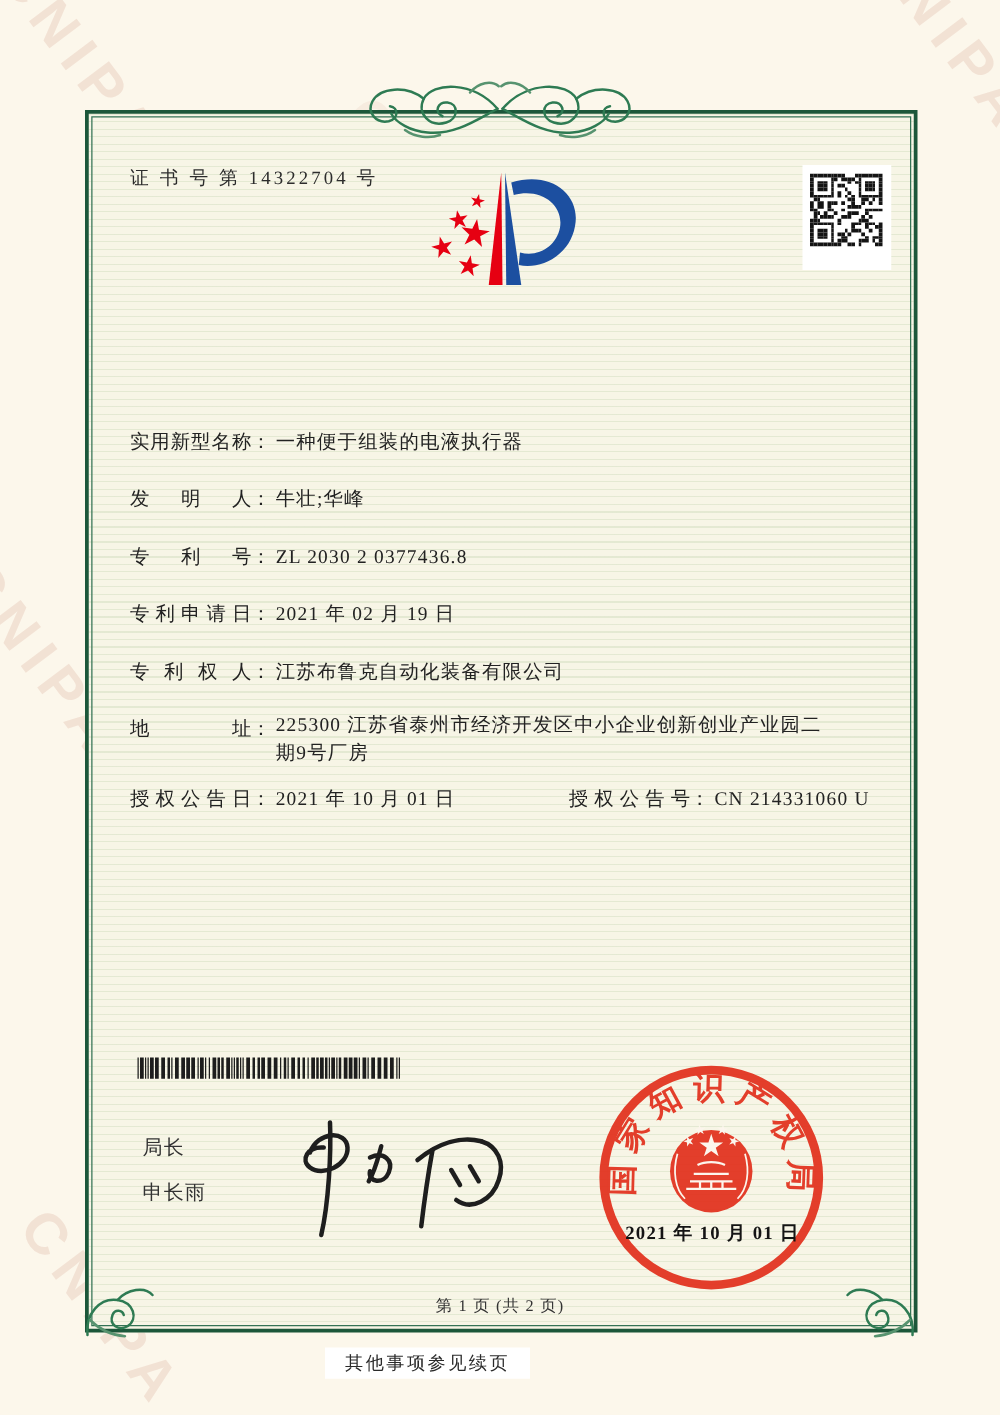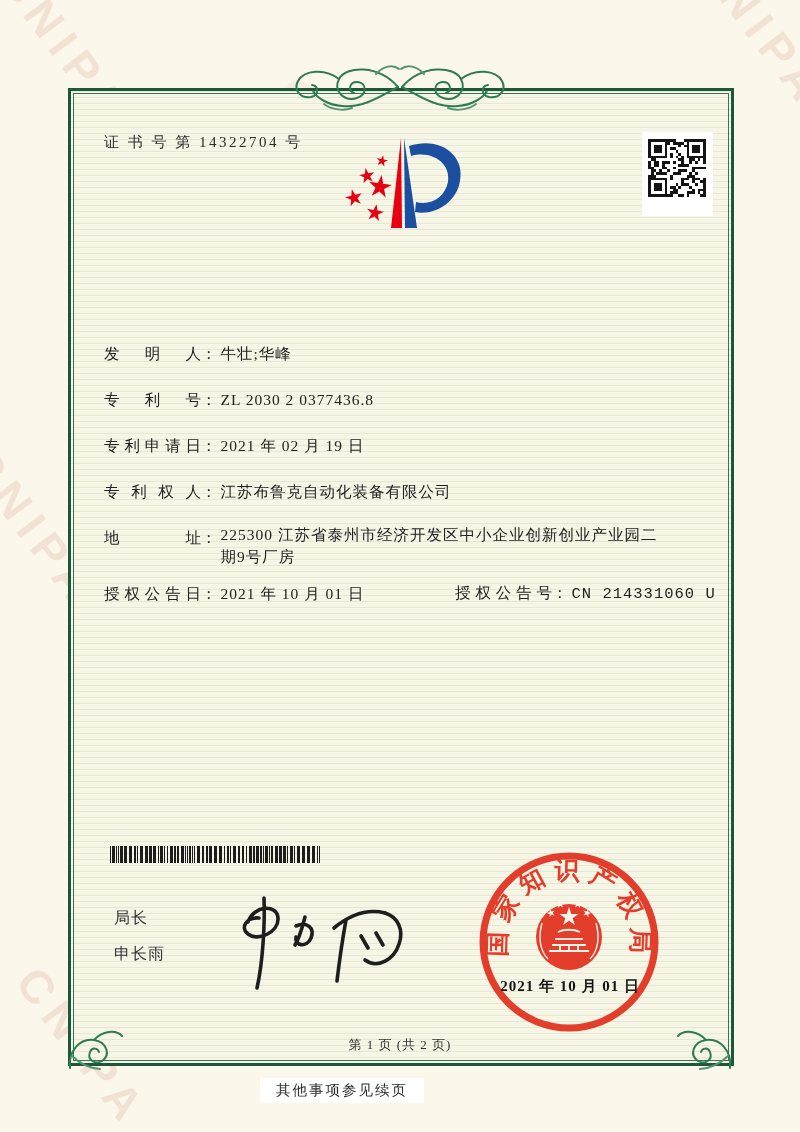--- a/index.html
+++ b/index.html
@@ -48,21 +48,21 @@
   .fields{position:absolute;left:104px;top:340px;width:560px;z-index:3;color:#222;}
   .frow{font-size:15.5px;line-height:28px;margin-bottom:18px;white-space:nowrap;}
   .flabel{display:inline-block;width:97px;text-align:justify;text-align-last:justify;
           vertical-align:top;}
   .fcolon{display:inline-block;vertical-align:top;margin-right:4px;}
   .fvalue{display:inline-block;vertical-align:top;letter-spacing:1px;white-space:normal;
           max-width:440px;}
   .addr{margin-bottom:12px;}
   .addr .fvalue{line-height:22px;}
   .grant{position:relative;}
-  .grant .pair2{position:absolute;left:351px;top:0;font-family:Liberation Mono, monospace;}
+  .grant .pair2{position:absolute;left:351px;top:0;}
 
   
   .body-text{position:absolute;left:96px;top:660px;width:612px;z-index:3;color:#2a2a2a;}
   .body-text p{margin:0;font-size:15px;line-height:25.5px;text-align:justify;
                text-indent:2em;letter-spacing:.5px;}
 
   
   .barcode{position:absolute;left:110px;top:846px;width:212px;height:17px;z-index:3;
            font-size:0;white-space:nowrap;}
   .bar{display:inline-block;height:100%;}
@@ -590,20 +590,23 @@
         <div class="qm"></div>
         <div class="qm"></div>
         <div class="qm"></div>
         <div class="qm on"></div>
         <div class="qm on"></div>
       </div>
   </div>
 
 
   <div class="fields">
+    <div class="frow">
+      <span class="flabel">实用新型名称</span><span class="fcolon">：</span><span class="fvalue">一种便于组装的电液执行器</span>
+    </div>
     <div class="frow">
       <span class="flabel">发明人</span><span class="fcolon">：</span><span class="fvalue">牛壮;华峰</span>
     </div>
     <div class="frow">
       <span class="flabel">专利号</span><span class="fcolon">：</span><span class="fvalue">ZL 2030 2 0377436.8</span>
     </div>
     <div class="frow">
       <span class="flabel">专利申请日</span><span class="fcolon">：</span><span class="fvalue">2021 年 02 月 19 日</span>
     </div>
     <div class="frow">

